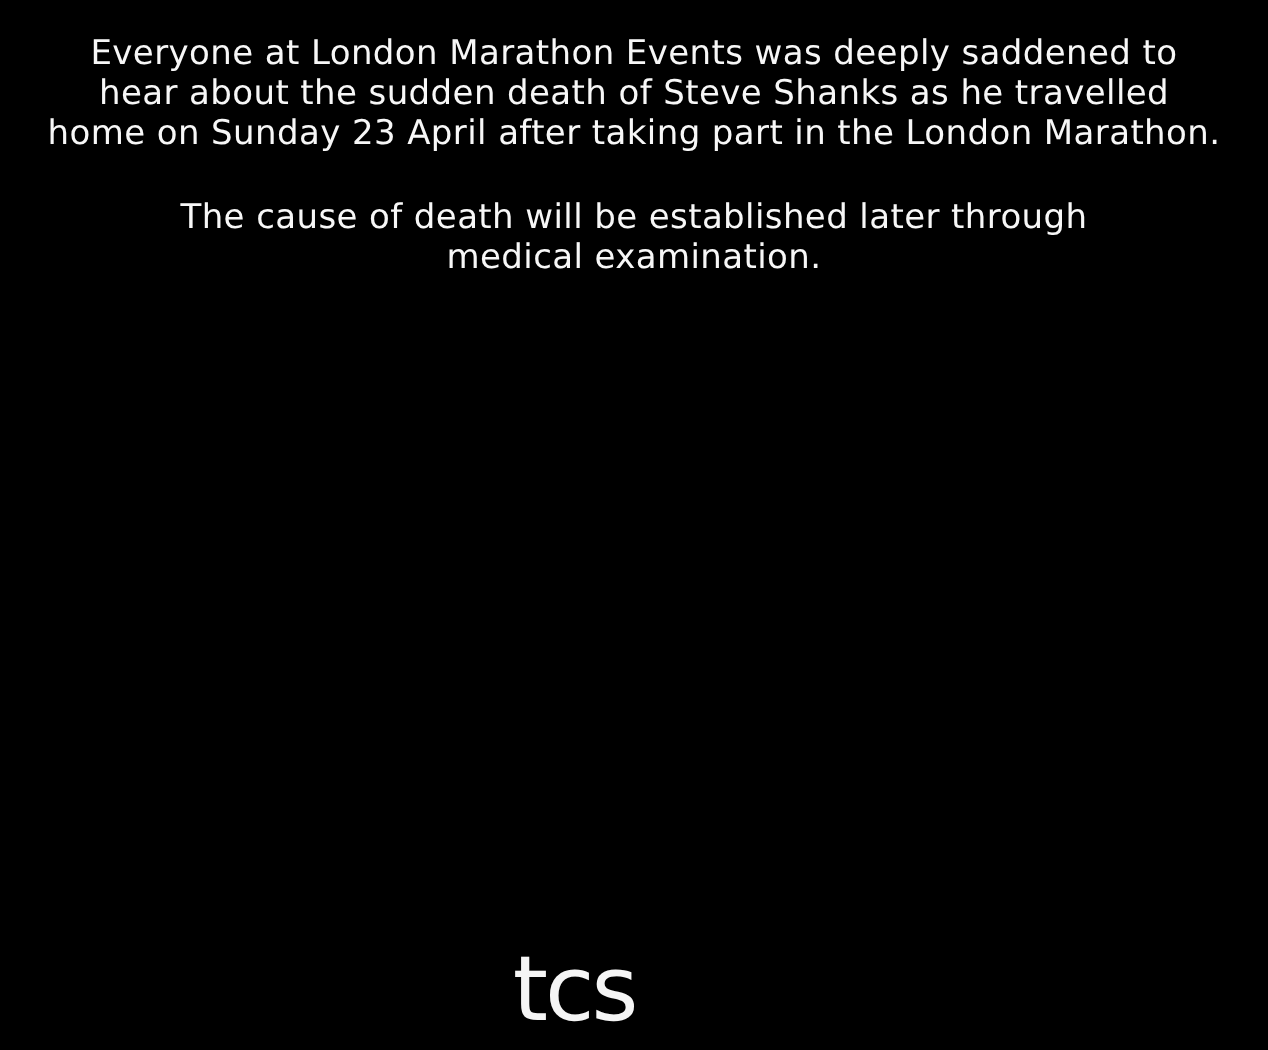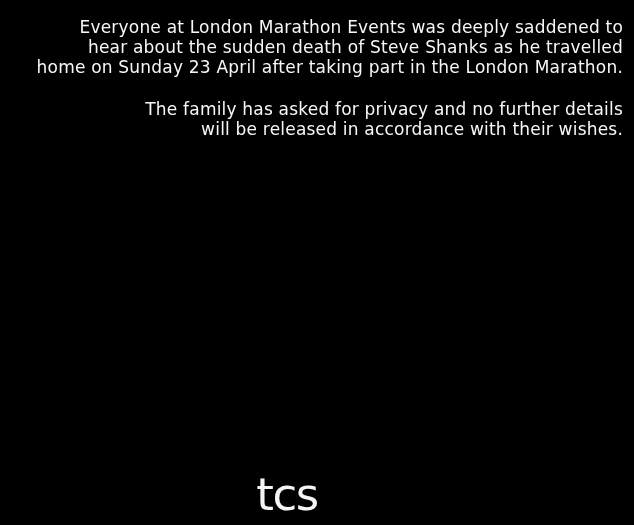--- a/index.html
+++ b/index.html
@@ -20,21 +20,20 @@
     margin: 0 auto;
     text-align: center;
     color: #f7f7f7;
     font-size: 17px;
     line-height: 20px;
     letter-spacing: 0.2px;
   }
   .statement p {
     margin: 0 0 22px 0;
     white-space: pre-line;
-    text-align: right;
   }
   .footer {
     position: absolute;
     top: 472px;
     left: 50%;
     transform: translateX(calc(-50% - 30px));
     display: flex;
     align-items: center;
     gap: 10px;
     flex-direction: column;
@@ -56,22 +55,22 @@
     fill: #ffffff;
   }
 </style>
 </head>
 <body>
 
 <div class="statement">
   <p>Everyone at London Marathon Events was deeply saddened to
 hear about the sudden death of Steve Shanks as he travelled
 home on Sunday 23 April after taking part in the London Marathon.</p>
-  <p>The family has asked for privacy and no further details
-will be released in accordance with their wishes.</p>
+  <p>The cause of death will be established later through
+medical examination.</p>
 </div>
 
 <div class="footer">
   <span class="tcs-wordmark">tcs</span>
 
   <svg class="lm-logo" width="74" height="50" viewBox="0 0 120 80" xmlns="http://www.w3.org/2000/svg">
     <g fill="#f5f5f5">
 
       <polygon points="8,80 33,4 47,4 22,80"></polygon>
 

